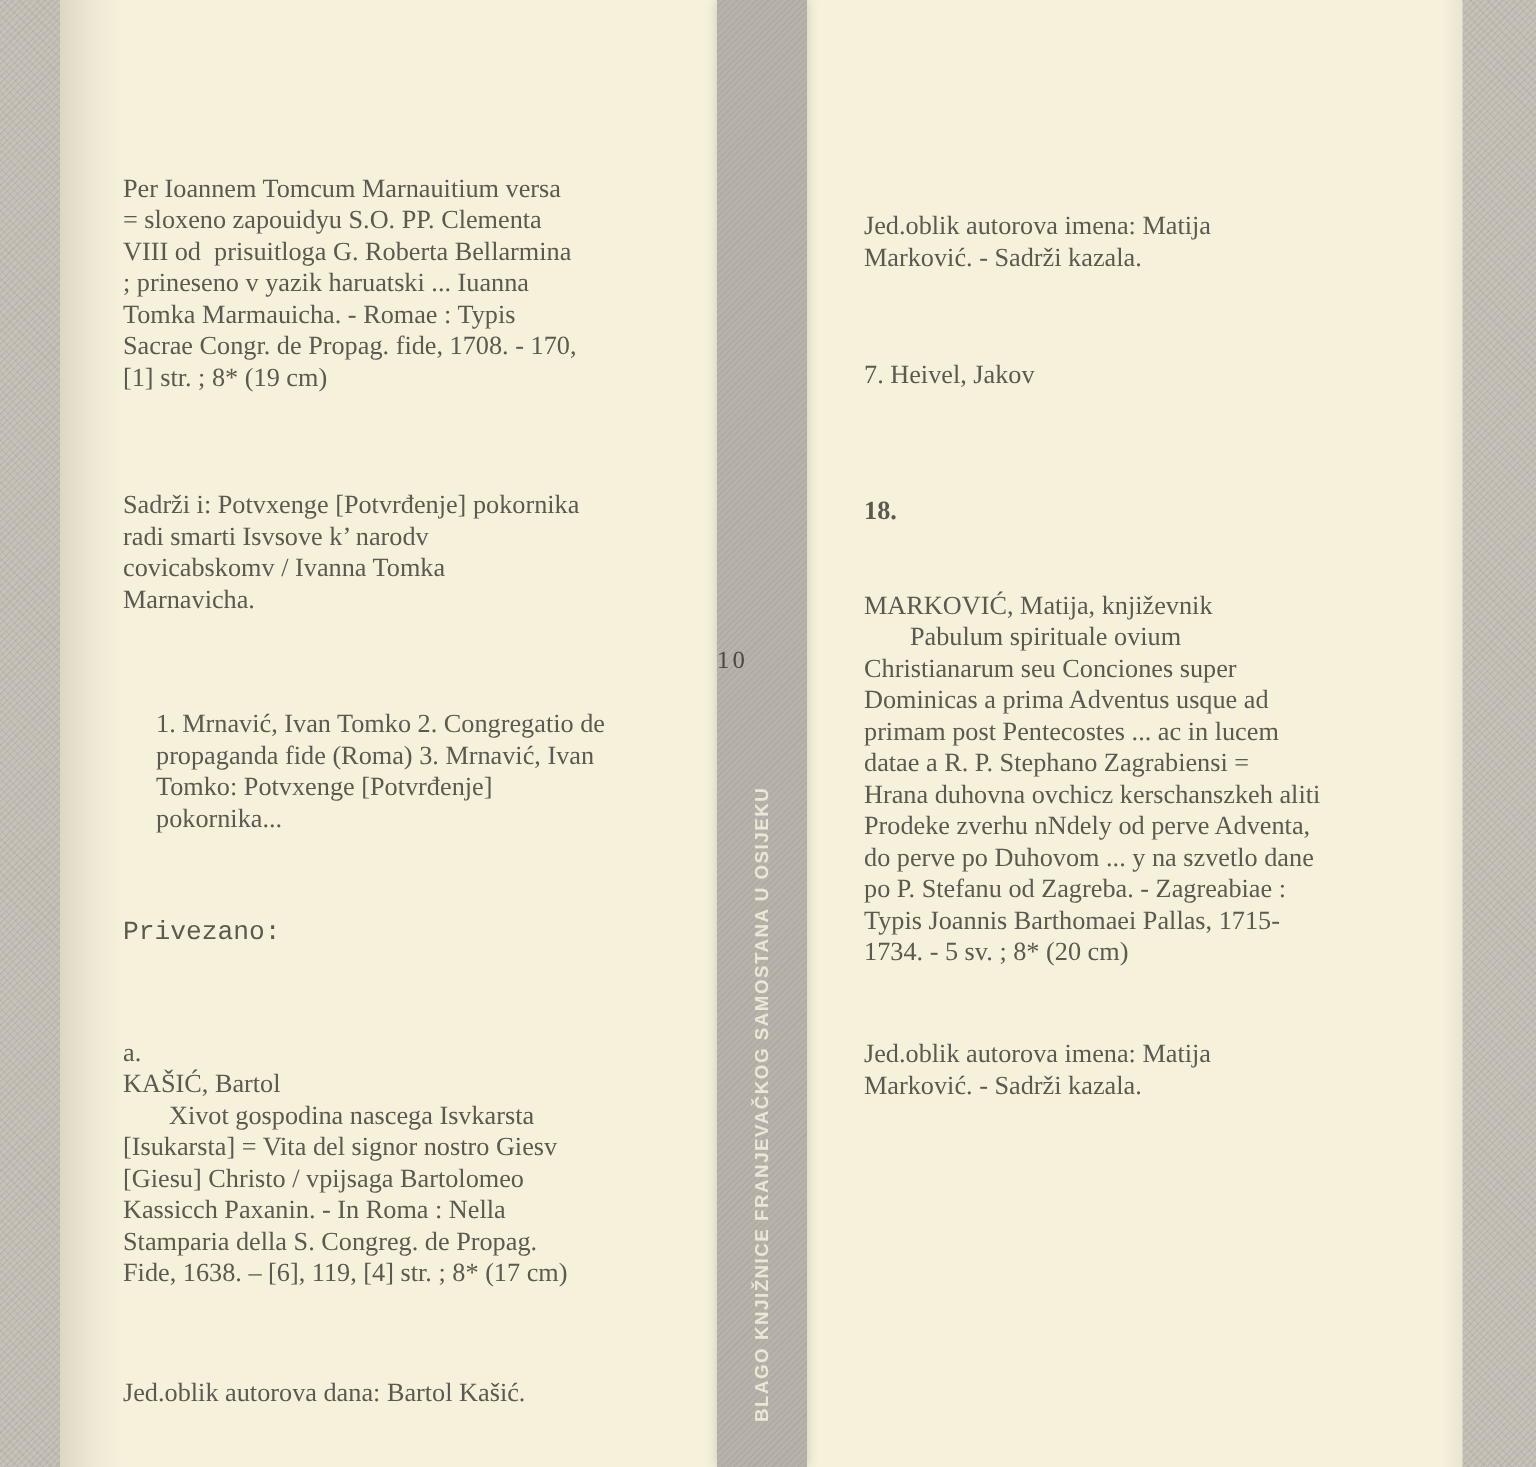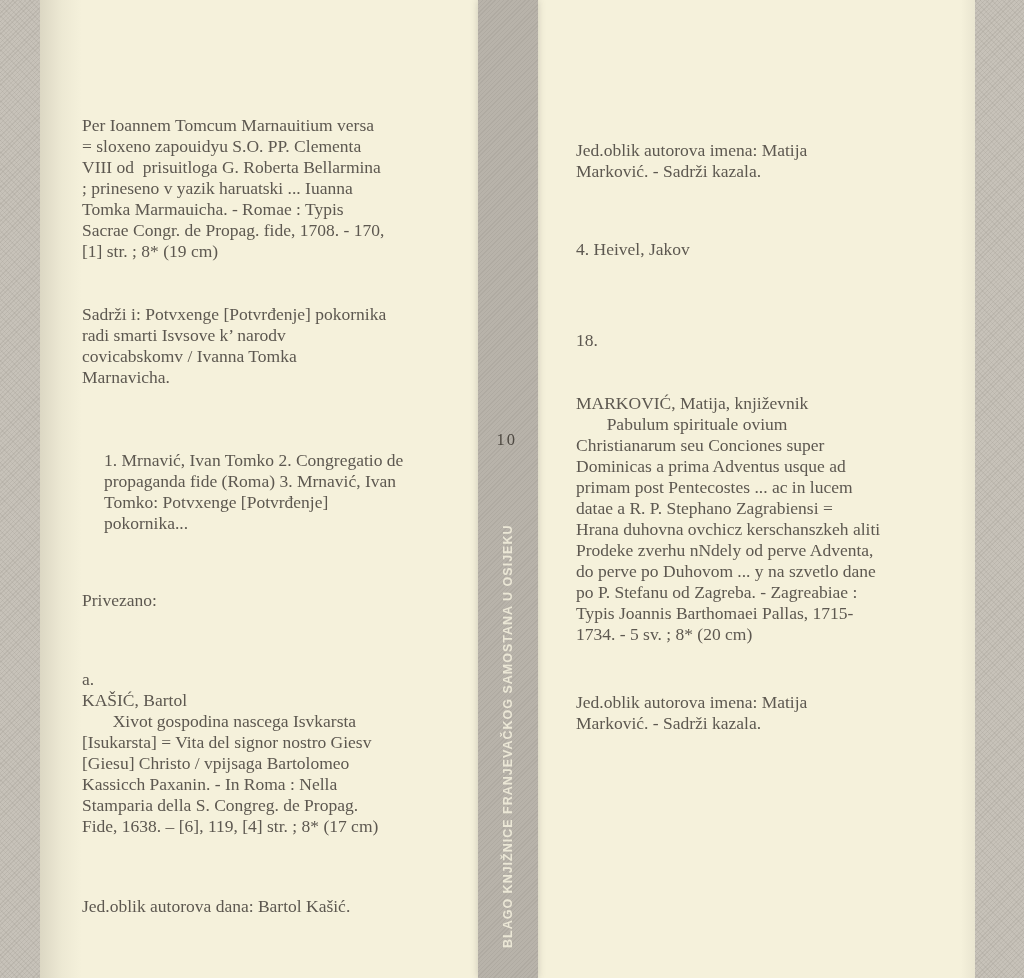--- a/index.html
+++ b/index.html
@@ -23,47 +23,47 @@
                       linear-gradient(270deg, rgba(130,124,112,0.10) 0, rgba(0,0,0,0) 14px);
   }
   .spine-band {
     position: absolute; left: 478px; top: 0; width: 60px; height: 978px;
     background-color: #b8b3aa;
     background-image: repeating-linear-gradient(135deg, rgba(100,95,88,0.10) 0 1px, transparent 1px 3px);
     box-shadow: 0 0 7px rgba(80,75,68,0.25);
   }
   .page-number {
     position: absolute; left: 478px; top: 430px; width: 39px;
-    text-align: right;
+    text-align: left;
     font-size: 16.5px; letter-spacing: 2px;
     color: #4d4841;
   }
   .spine-text {
     position: absolute; left: 500px; top: 948px; width: 450px; height: 17px;
     transform-origin: 0 0; transform: rotate(-90deg);
     font-family: "Liberation Sans", sans-serif;
     font-size: 12.5px; font-weight: 600; letter-spacing: 1px;
     line-height: 17px; color: #ebe7d6; white-space: nowrap;
   }
   .col {
     position: absolute; width: 420px;
     font-size: 17.5px; line-height: 21px;
     color: #5d5850;
     white-space: pre-wrap;
   }
   .col-left  { left: 82px;  top: 73px; }
   .col-right { left: 576px; top: 80px; }
   .para { margin: 0; }
-  .entry-num { font-weight: normal; }
+  .entry-num { font-weight: bold; }
   
   .mt5  { margin-top: 5px;  } .mt12 { margin-top: 12px; }
-  .mt14 { margin-top: 14px; } .mt15 { margin-top: 15px; }
+  .mt14 { margin-top: 14px; font-family: Liberation Mono, monospace; } .mt15 { margin-top: 15px; }
   .mt16 { margin-top: 16px; } .mt17 { margin-top: 17px; }
   .mt18 { margin-top: 18px; } .mt20 { margin-top: 20px; margin-left: 22px; }
-  .mt22 { }
+  .mt22 { margin-top: 22px; }
   .mt28 { margin-top: 28px; }
 </style>
 </head>
 <body>
 
 <div class="canvas">
 
   <div class="page"></div>
 
   <div class="spine-band"></div>
@@ -99,21 +99,21 @@
 Fide, 1638. – [6], 119, [4] str. ; 8* (17 cm)</div>
     <div class="para mt17">Jed.oblik autorova dana: Bartol Kašić.</div>
     
     
     
   </div>
 
   <div class="col col-right">
     <div class="para mt18">Jed.oblik autorova imena: Matija
 Marković. - Sadrži kazala.</div>
-    <div class="para mt15">4. Heivel, Jakov</div>
+    <div class="para mt15">7. Heivel, Jakov</div>
     <div class="para mt28 entry-num">18.</div>
     <div class="para">MARKOVIĆ, Matija, književnik
        Pabulum spirituale ovium
 Christianarum seu Conciones super
 Dominicas a prima Adventus usque ad
 primam post Pentecostes ... ac in lucem
 datae a R. P. Stephano Zagrabiensi =
 Hrana duhovna ovchicz kerschanszkeh aliti
 Prodeke zverhu nNdely od perve Adventa,
 do perve po Duhovom ... y na szvetlo dane

